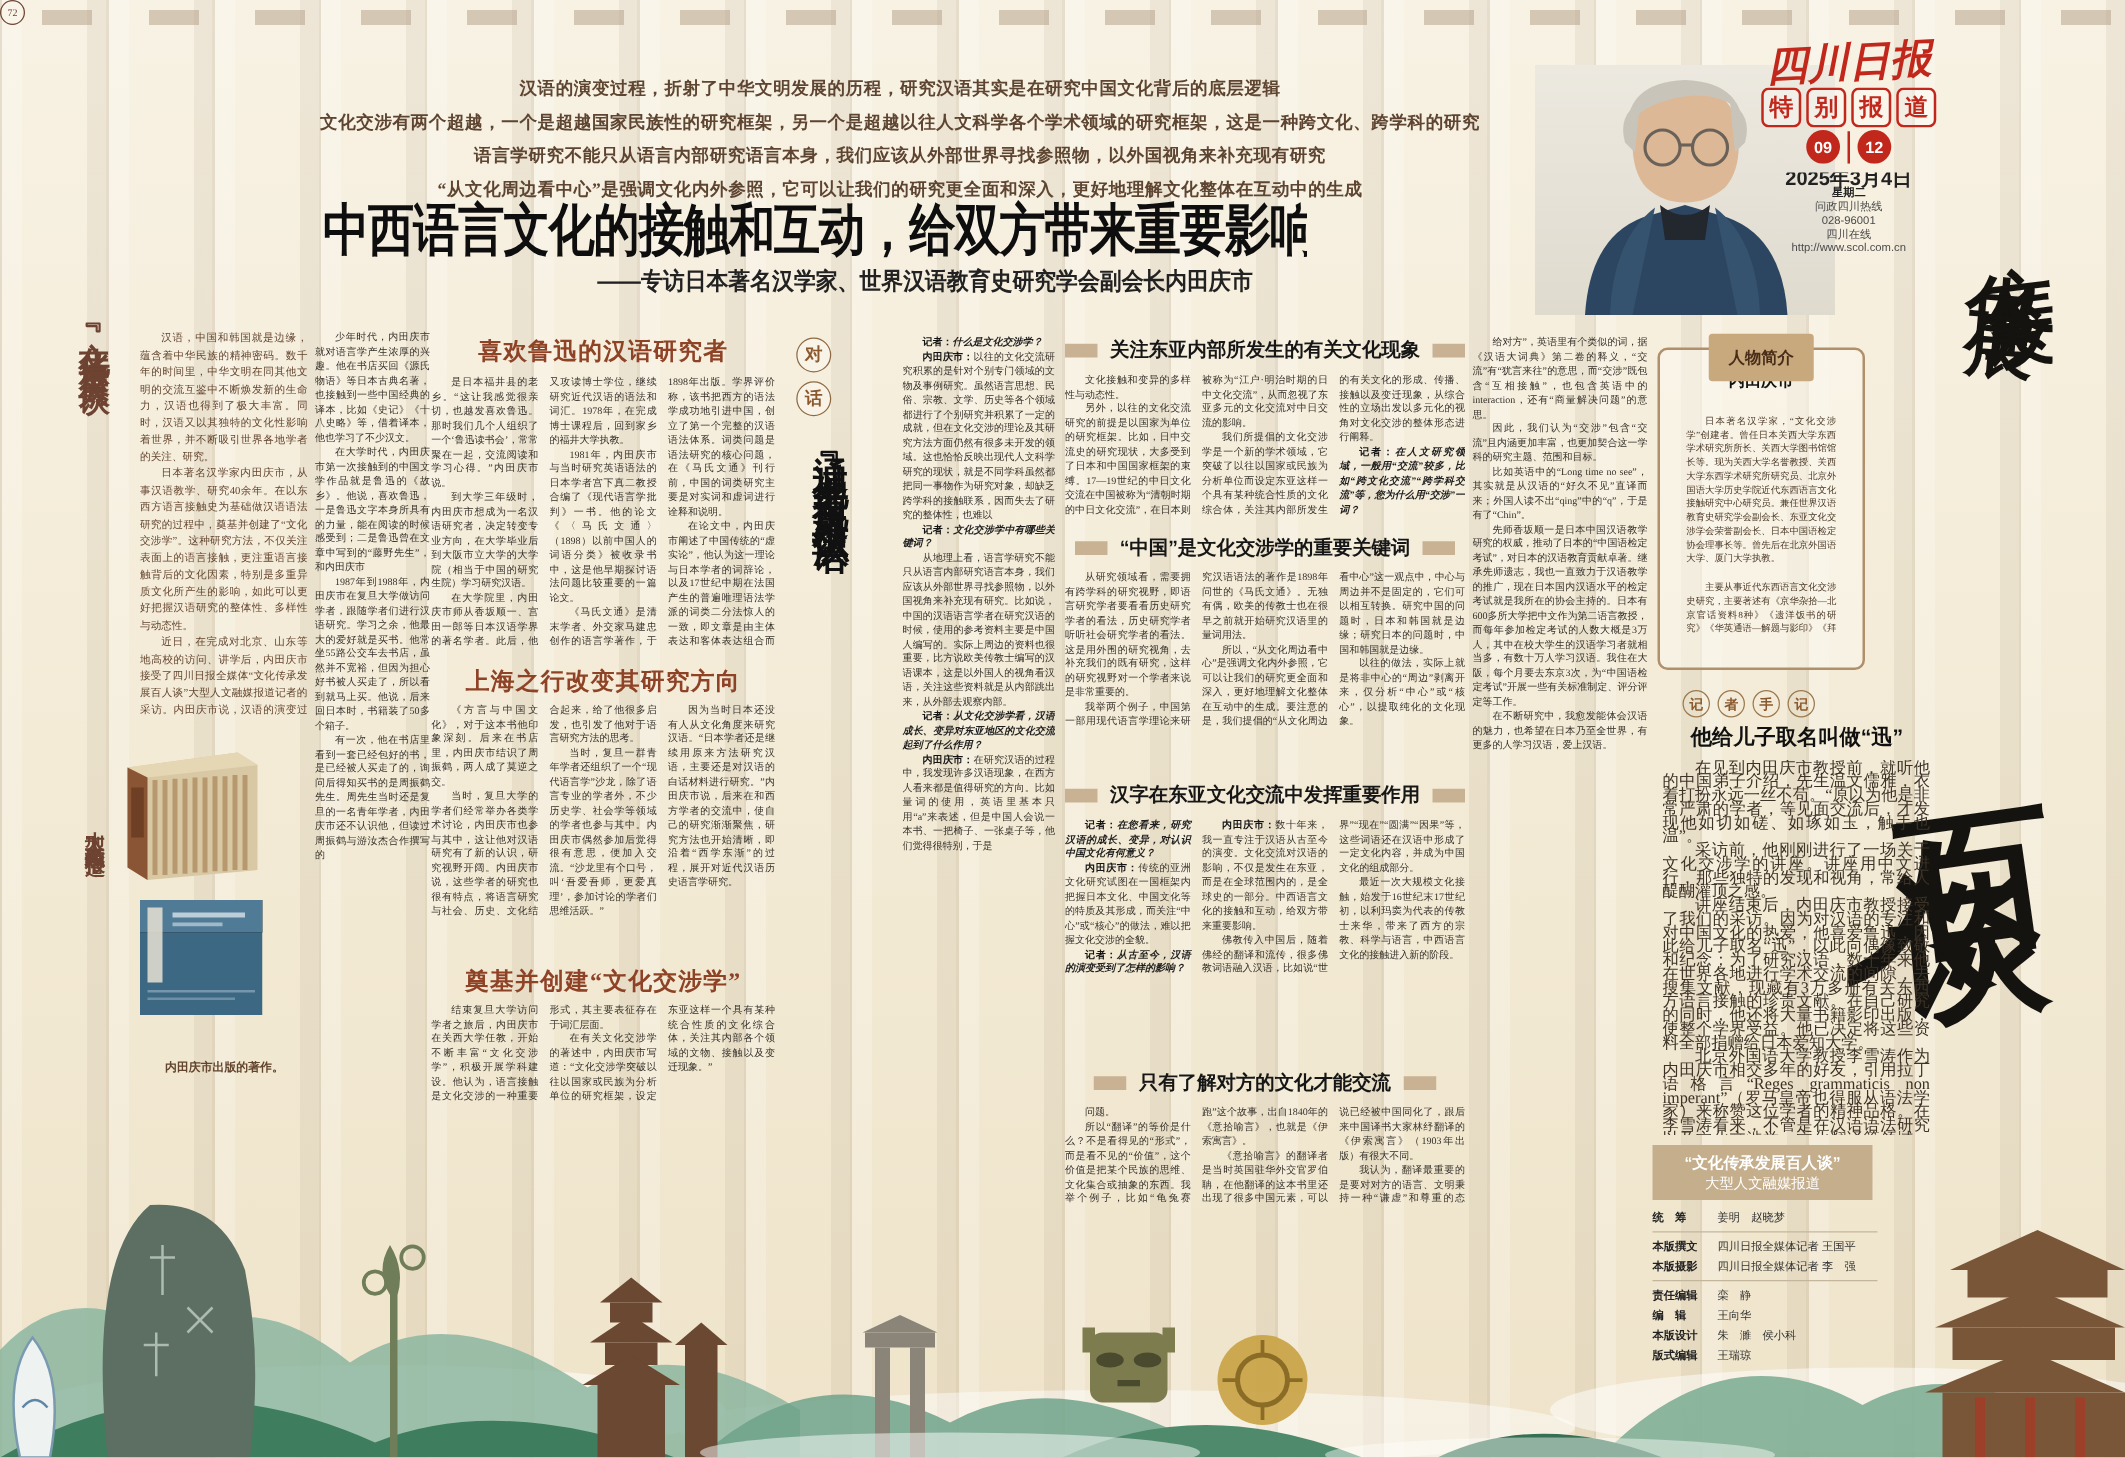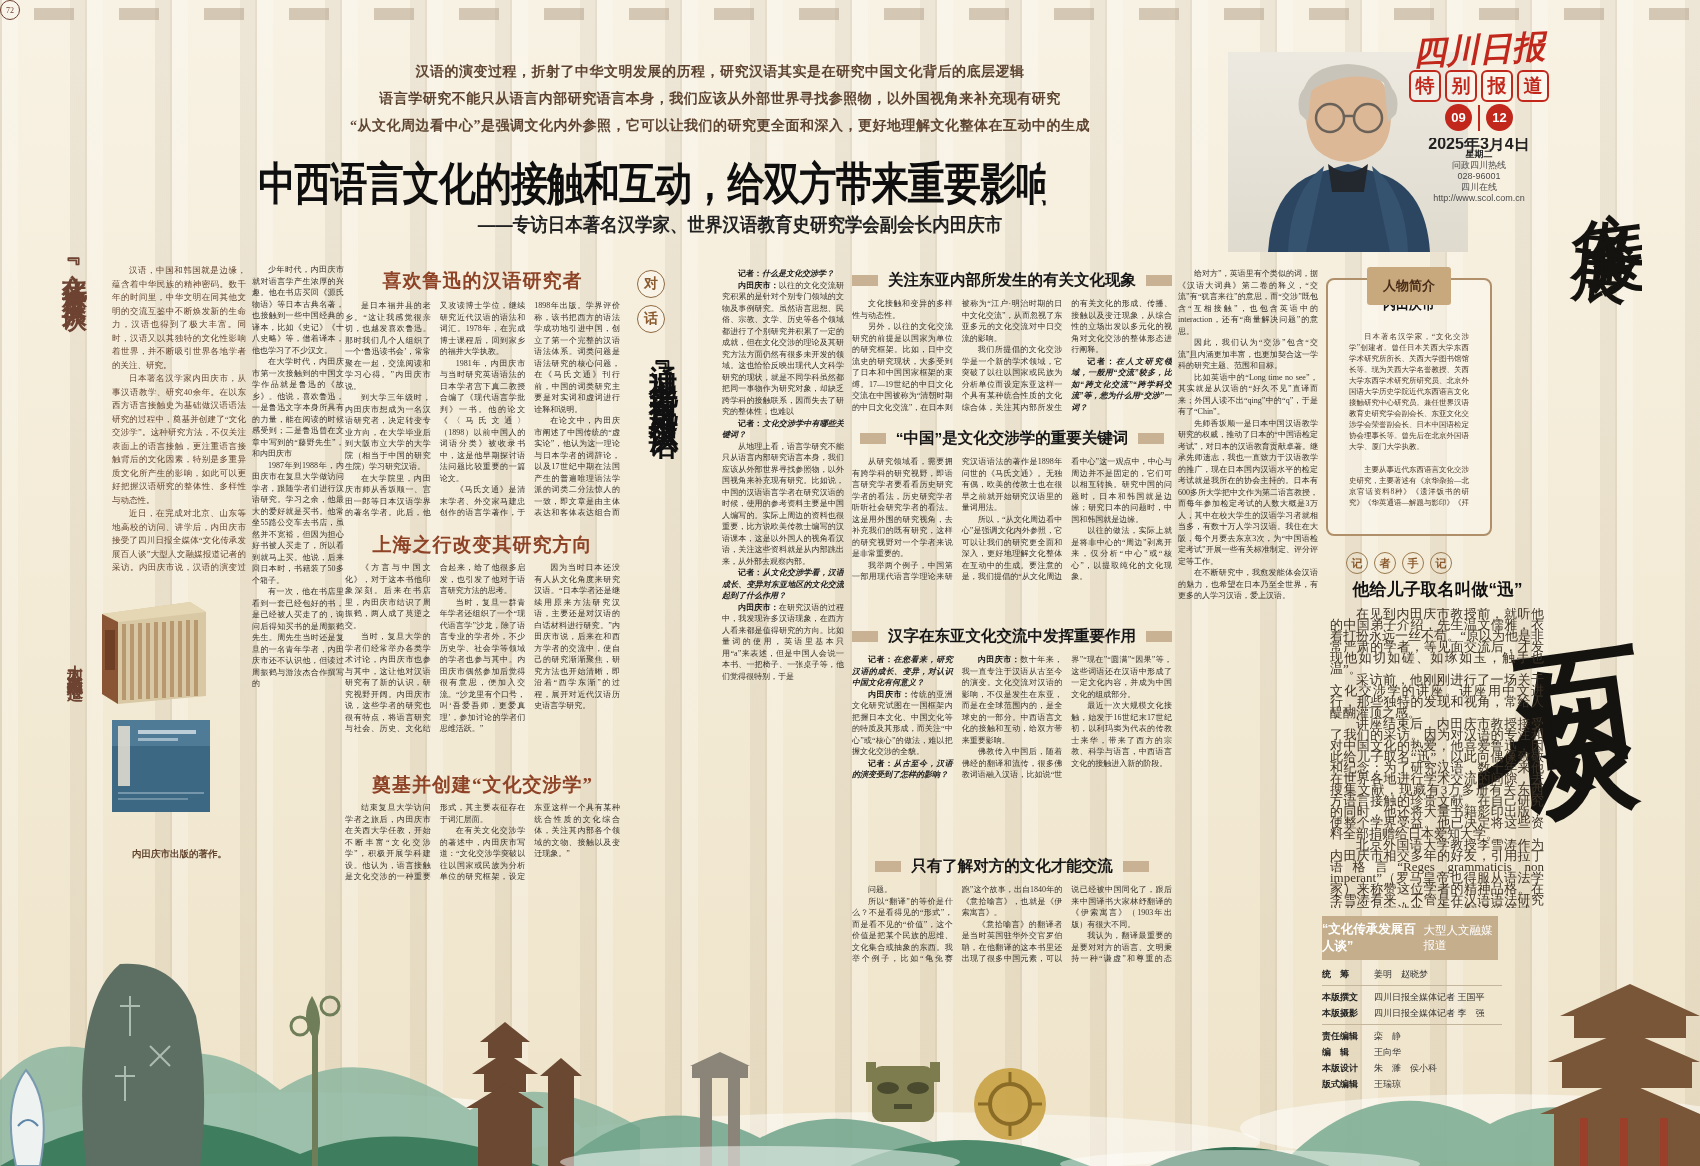--- a/index.html
+++ b/index.html
@@ -89,21 +89,21 @@
   .profile-body p{margin:12px;text-indent:2em;text-align:justify;}
   
   .rn-circles{left:1346px;top:552px;display:flex;gap:6px;z-index:3;position:absolute;}
   .rn-circles span{width:20px;height:20px;border:1.2px solid #9a7a4e;border-radius:50%;color:#8a5a2e;
     font-size:11px;font-weight:bold;display:flex;align-items:center;justify-content:center;}
   .rn-head{left:1330px;top:578px;width:215px;text-align:center;font-family:"Liberation Sans",sans-serif;
     font-weight:900;font-size:17px;color:#101010;z-index:3;position:absolute;white-space:nowrap;}
   .rn-body{left:1330px;top:608px;width:214px;height:300px;font-size:13px;line-height:11px;color:#3d3226;}
   
   .credits-box{left:1322px;top:916px;width:176px;height:44px;background:#c5ae8c;color:#fff;z-index:3;
-    position:absolute;display:flex;flex-direction:row;align-items:center;justify-content:center;
+    position:absolute;display:flex;flex-direction:column;align-items:center;justify-content:center;
     font-family:"Liberation Sans",sans-serif;}
   .credits-box .l1{font-size:12.5px;font-weight:bold;}
   .credits-box .l2{font-size:11.5px;}
   .credits{left:1322px;top:966px;width:180px;z-index:3;position:absolute;font-size:9px;color:#333;
     font-family:"Liberation Sans",sans-serif;}
   .credit-row{display:flex;gap:6px;padding:1.5px 0;}
   .credit-row .cl{width:46px;font-weight:bold;color:#222;flex:none;}
   .credit-row .cv{flex:1;}
   .credits .sep{height:1px;background:#c3b69d;margin:3px 0;}
   
@@ -114,20 +114,21 @@
   .bottom-art{position:absolute;left:0;bottom:0;width:1700px;height:300px;z-index:1;}
 </style>
 </head>
 <body>
 
 <div class="page">
   <div class="hinges"></div>
 
   <div class="txt intro-lines">
       <div class="line">汉语的演变过程，折射了中华文明发展的历程，研究汉语其实是在研究中国文化背后的底层逻辑</div>
+      <div class="line">文化交涉有两个超越，一个是超越国家民族性的研究框架，另一个是超越以往人文科学各个学术领域的研究框架，这是一种跨文化、跨学科的研究</div>
       <div class="line">语言学研究不能只从语言内部研究语言本身，我们应该从外部世界寻找参照物，以外国视角来补充现有研究</div>
       <div class="line">“从文化周边看中心”是强调文化内外参照，它可以让我们的研究更全面和深入，更好地理解文化整体在互动中的生成</div>
     </div>
 
   <div class="txt headline">中西语言文化的接触和互动，给双方带来重要影响</div>
   <div class="txt subhead">——专访日本著名汉学家、世界汉语教育史研究学会副会长内田庆市</div>
 
   <div class="txt paper-name">四川日报</div>
   <div class="txt badges">
       <span>特</span>

